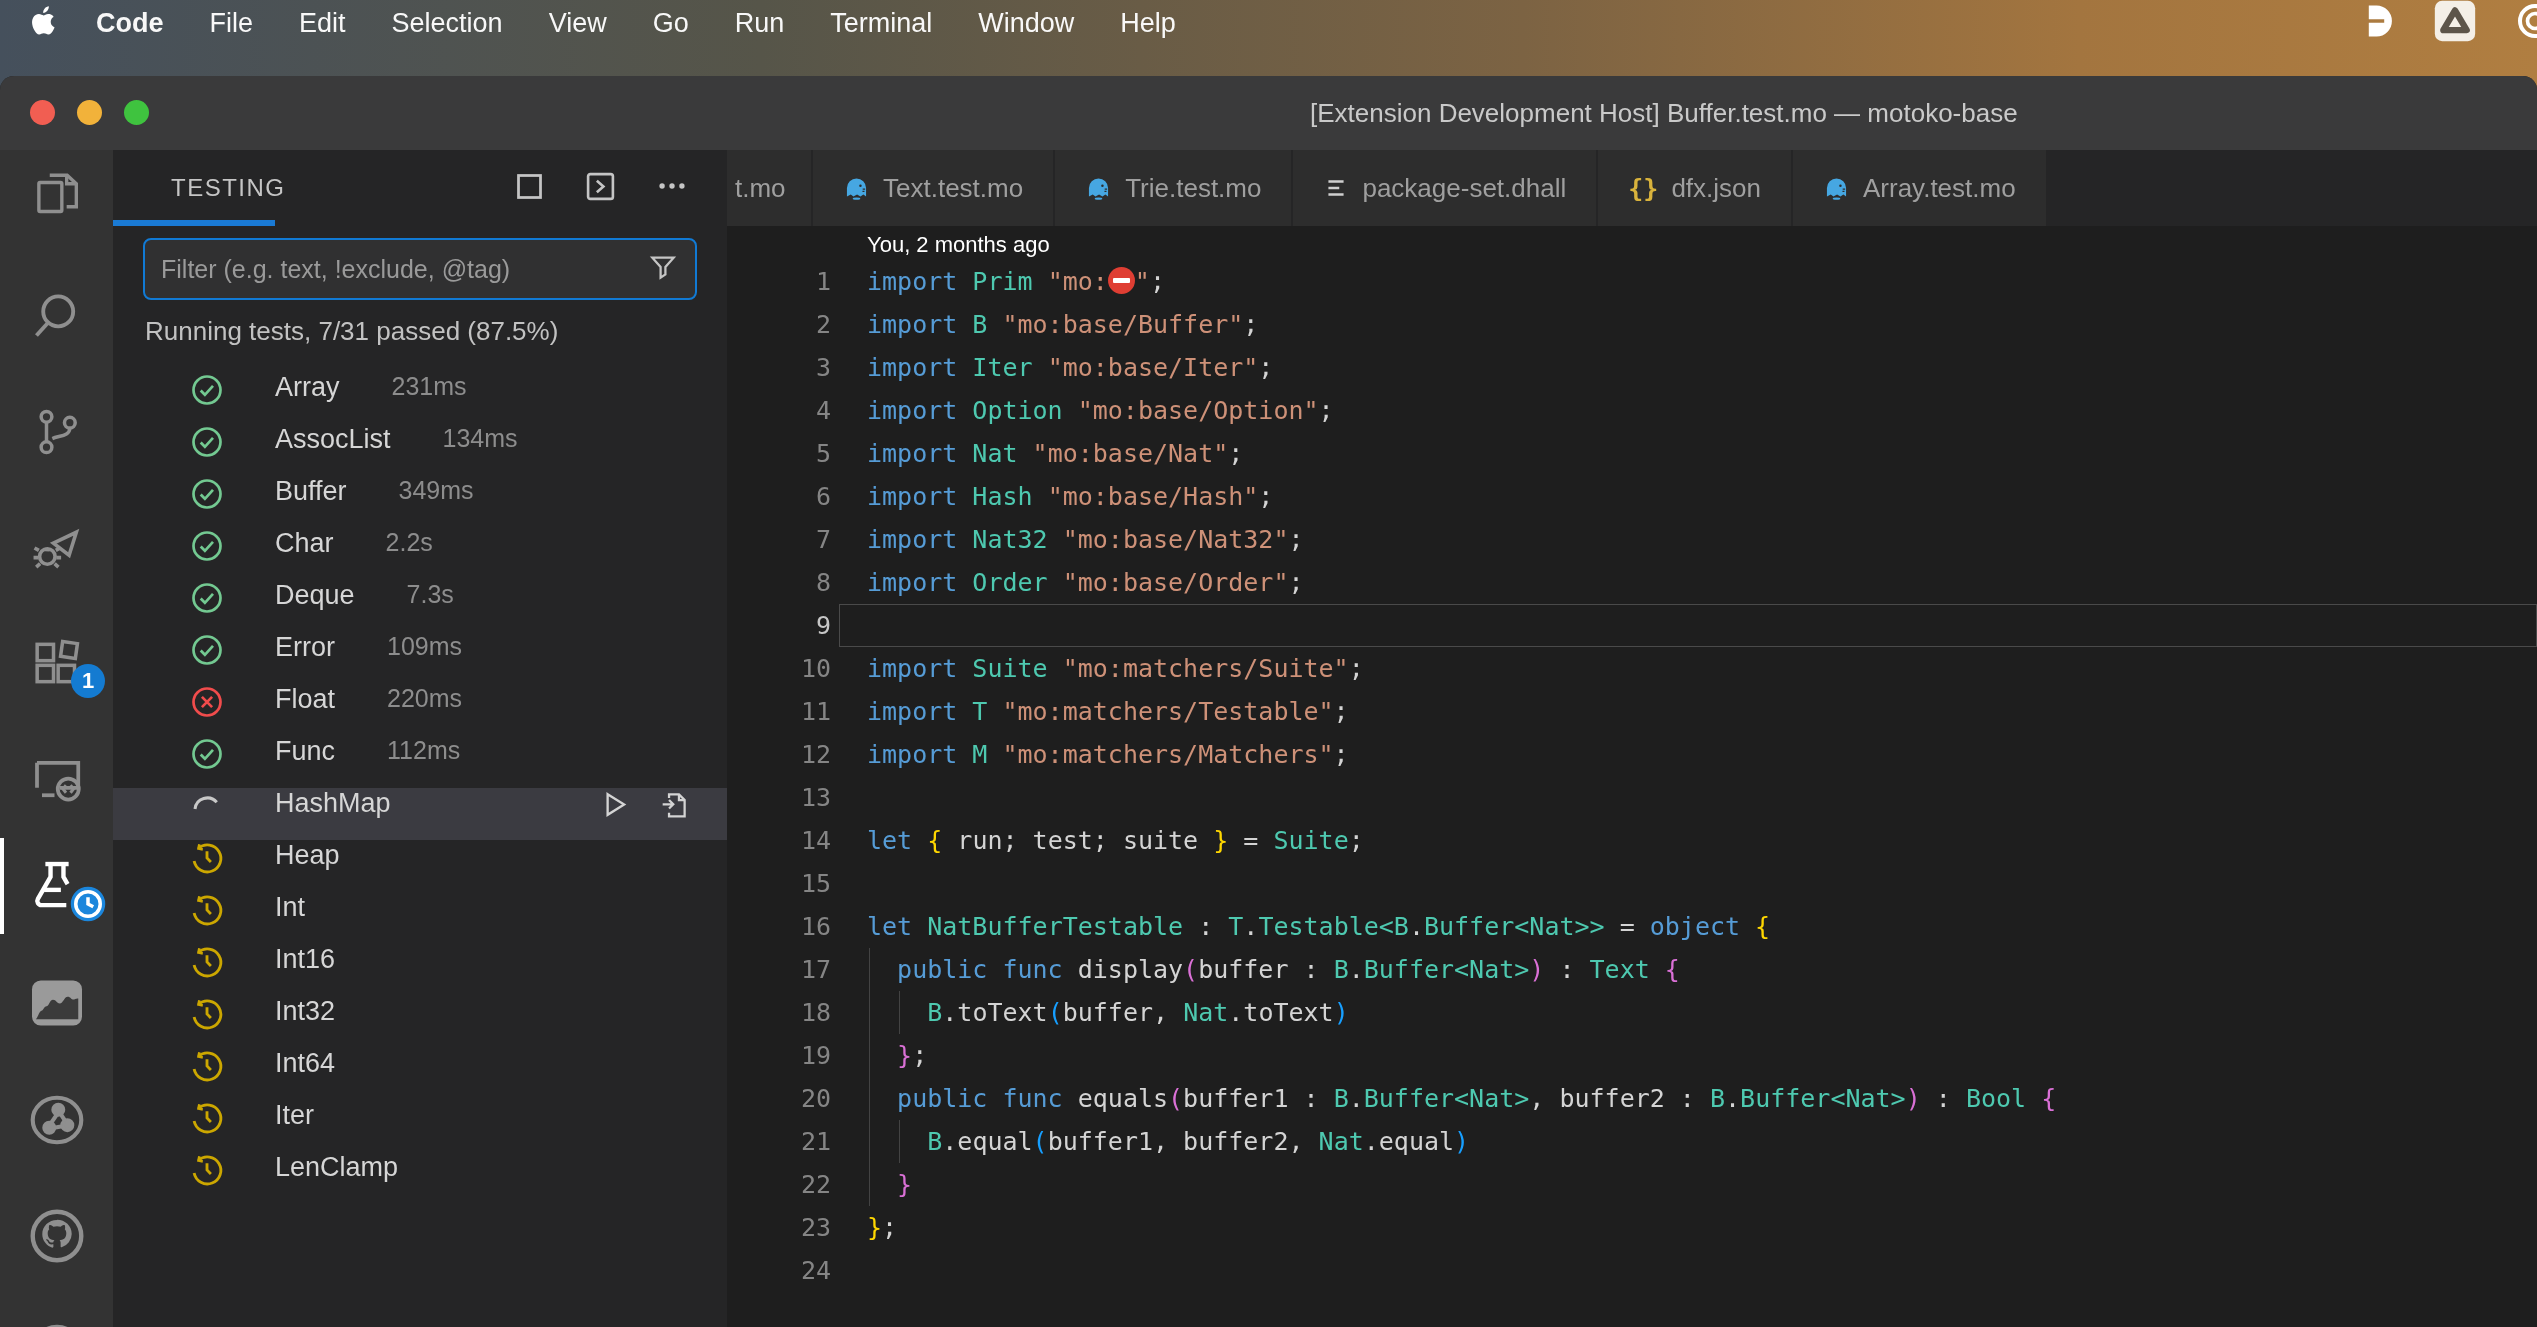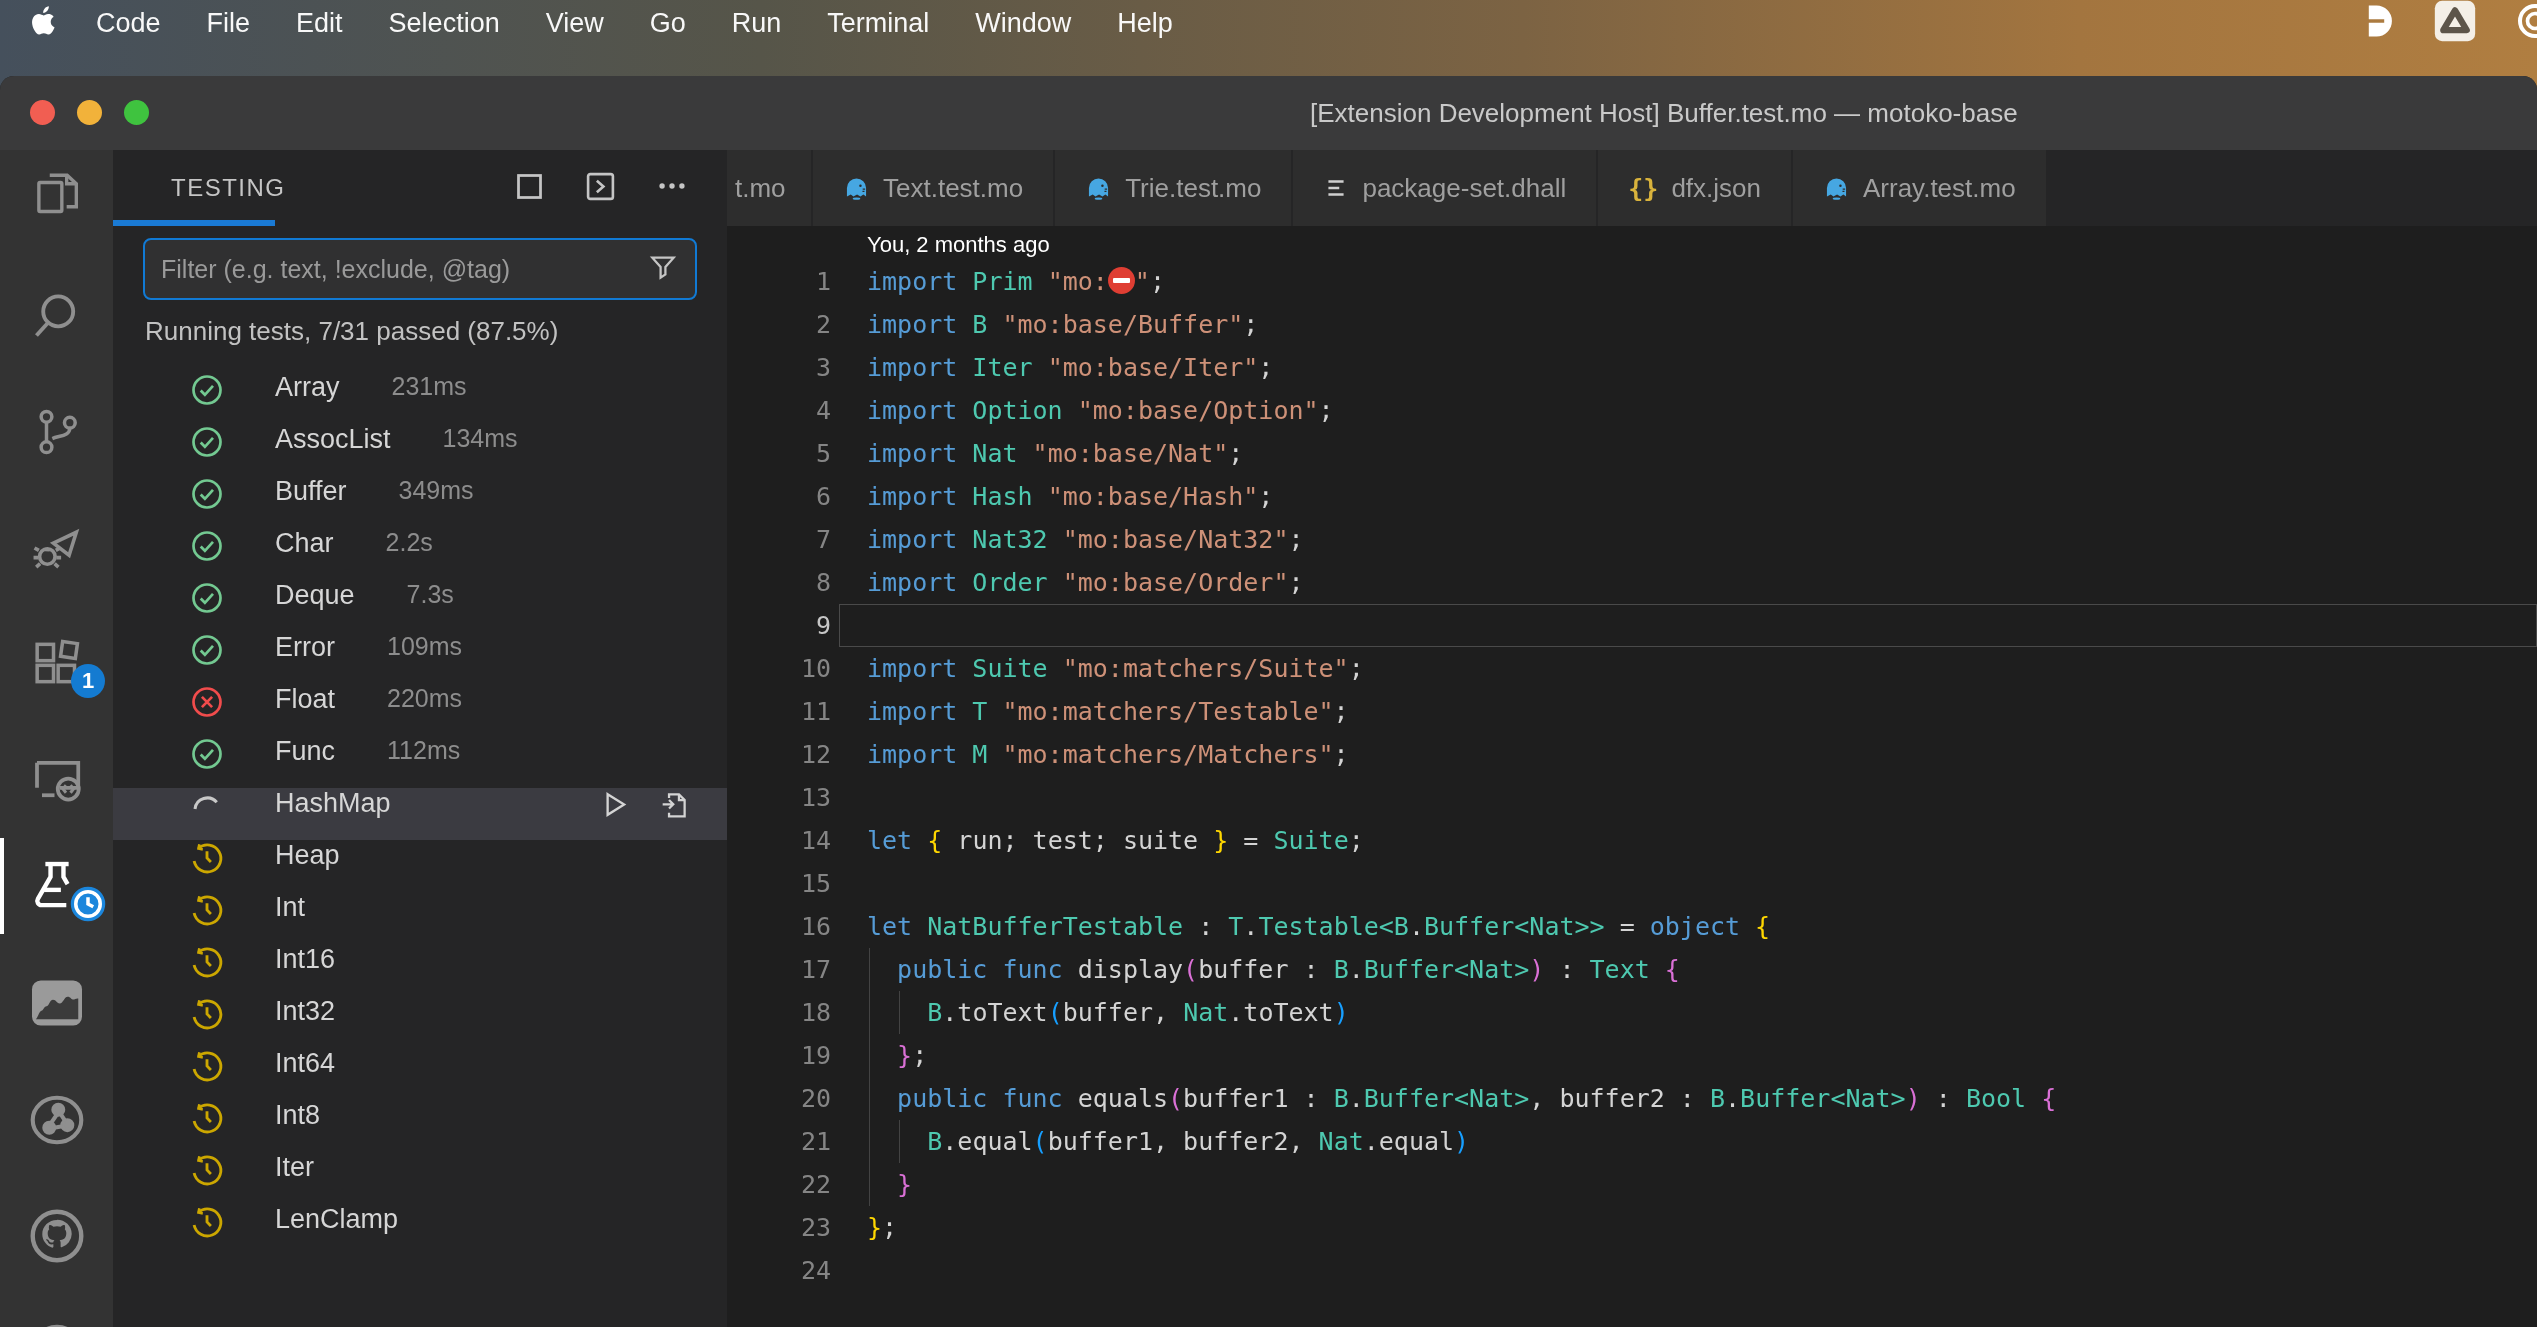--- a/index.html
+++ b/index.html
@@ -7,21 +7,21 @@
   body {
     font-family:"Liberation Sans", sans-serif;
     background:linear-gradient(90deg,#45505c 0%,#565549 30%,#7c6343 60%,#a3753f 82%,#b07e41 100%);
     position:relative;
   }
   
   .menubar { position:absolute; top:0; left:0; width:100%; height:46px; display:flex; align-items:center; color:#fff; }
   .menubar .apple { margin-left:30px; margin-right:18px; }
   .menu-items { display:flex; }
   .menu-item { font-size:27px; color:rgba(255,255,255,.96); padding:0 23px; }
-  .menu-item.app { font-weight:400; }
+  .menu-item.app { font-weight:700; }
   .menu-right { position:absolute; right:0; top:0; height:46px; display:flex; align-items:center; gap:38px; padding-right:4px; }
   
   .window { position:absolute; top:76px; left:0; width:2537px; height:1251px; background:#1e1e1e; border-radius:14px 14px 0 0; overflow:hidden; }
   .titlebar { height:74px; background:#3a3a3b; position:relative; }
   .lights { position:absolute; left:30px; top:24px; display:flex; gap:22px; }
   .light { width:25px; height:25px; border-radius:50%; }
   .title { position:absolute; left:1310px; top:0; height:74px; display:flex; align-items:center; font-size:26px; color:#c9c9c9; }
   .main { display:flex; height:1177px; }
   
   .activitybar { width:113px; background:#333333; position:relative; flex:none; }
@@ -403,30 +403,20 @@
             <span class="tlabel">Int64</span>
           </div>
           <div class="trow">
             <span class="ticon">
               <svg width="36" height="36" viewBox="0 0 24 24" fill="none" stroke="#ccA700" stroke-width="1.9">
                 <path d="M6.3 5.5A9 9 0 1 1 3.4 14"></path>
                 <path d="M6.9 2.8l-.6 2.9 2.9.6" stroke-width="1.7"></path>
                 <path d="M12 7.5V12l2.6 2.6"></path>
               </svg>
             </span>
-            <span class="tlabel">Int8</span>
-          </div>
-          <div class="trow">
-            <span class="ticon">
-              <svg width="36" height="36" viewBox="0 0 24 24" fill="none" stroke="#ccA700" stroke-width="1.9">
-                <path d="M6.3 5.5A9 9 0 1 1 3.4 14"></path>
-                <path d="M6.9 2.8l-.6 2.9 2.9.6" stroke-width="1.7"></path>
-                <path d="M12 7.5V12l2.6 2.6"></path>
-              </svg>
-            </span>
             <span class="tlabel">Iter</span>
           </div>
           <div class="trow">
             <span class="ticon">
               <svg width="36" height="36" viewBox="0 0 24 24" fill="none" stroke="#ccA700" stroke-width="1.9">
                 <path d="M6.3 5.5A9 9 0 1 1 3.4 14"></path>
                 <path d="M6.9 2.8l-.6 2.9 2.9.6" stroke-width="1.7"></path>
                 <path d="M12 7.5V12l2.6 2.6"></path>
               </svg>
             </span>

